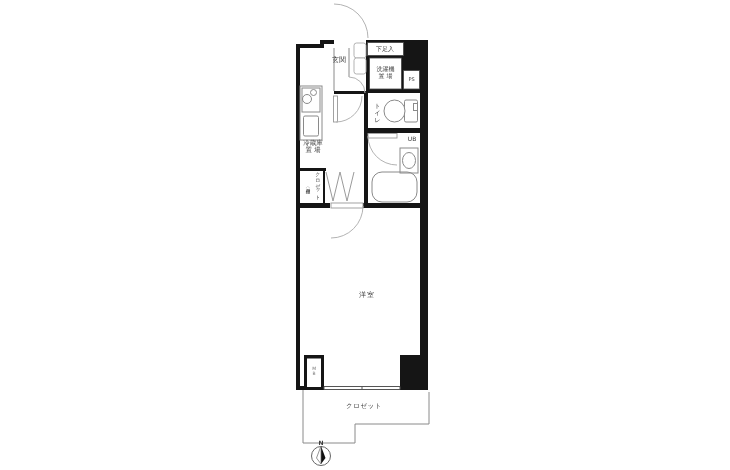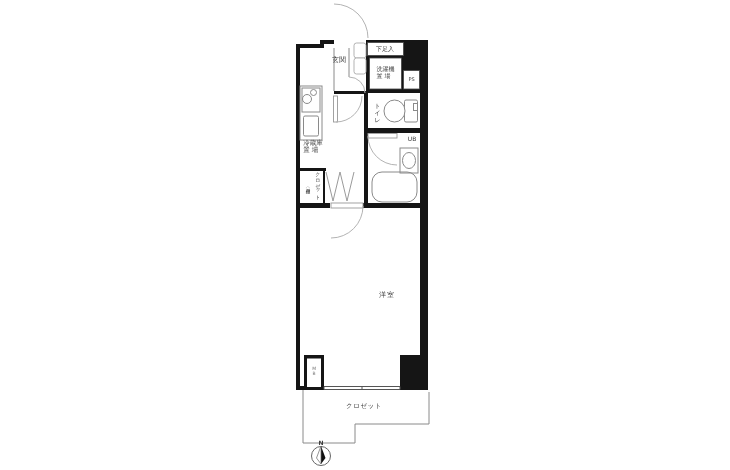--- a/index.html
+++ b/index.html
@@ -15,21 +15,21 @@
     overflow:hidden;font-family:"DejaVu Sans","Liberation Sans",sans-serif;text-decoration:underline;
   }
   #plan-svg{position:absolute;left:0;top:0;}
   .label{
     position:absolute;transform:translate(-50%,-50%);
     color:var(--text);white-space:nowrap;line-height:1.15;
     font-family:"DejaVu Sans","Liberation Sans",sans-serif;
   }
   .v{writing-mode:vertical-rl;text-orientation:mixed;}
   .vu{writing-mode:vertical-rl;text-orientation:upright;}
-  .two-line{text-align:left;}
+  .two-line{text-align:center;}
 </style>
 </head>
 <body>
 
 <div id="canvas">
 
   <svg id="plan-svg" width="730" height="470" viewBox="0 0 730 470">
 
     <g fill="var(--wall)" stroke="none">
 
@@ -153,19 +153,19 @@
   <div class="label two-line" style="left:313px;top:147px;font-size:6.5px;">
     <span>冷蔵庫</span><br>
     <span>置 場</span>
   </div>
 
   <div class="label v" style="left:317px;top:183px;font-size:5px;">クロゼット</div>
   <div class="label v" style="left:308px;top:185px;font-size:4.5px;">（上棚付）</div>
 
   <div class="label vu" style="left:314px;top:371px;font-size:4.5px;color:#777;">MB</div>
 
-  <div class="label" style="left:367px;top:295px;font-size:7px;letter-spacing:1px;margin-left:20px;">洋室</div>
+  <div class="label" style="left:367px;top:295px;font-size:7px;letter-spacing:1px;">洋室</div>
 
   <div class="label" style="left:364px;top:407px;font-size:6.5px;letter-spacing:0.5px;">クロゼット</div>
 
   <div class="label" style="left:321px;top:443px;font-size:6px;font-weight:bold;">N</div>
 
 </div>
 
 </body></html>

